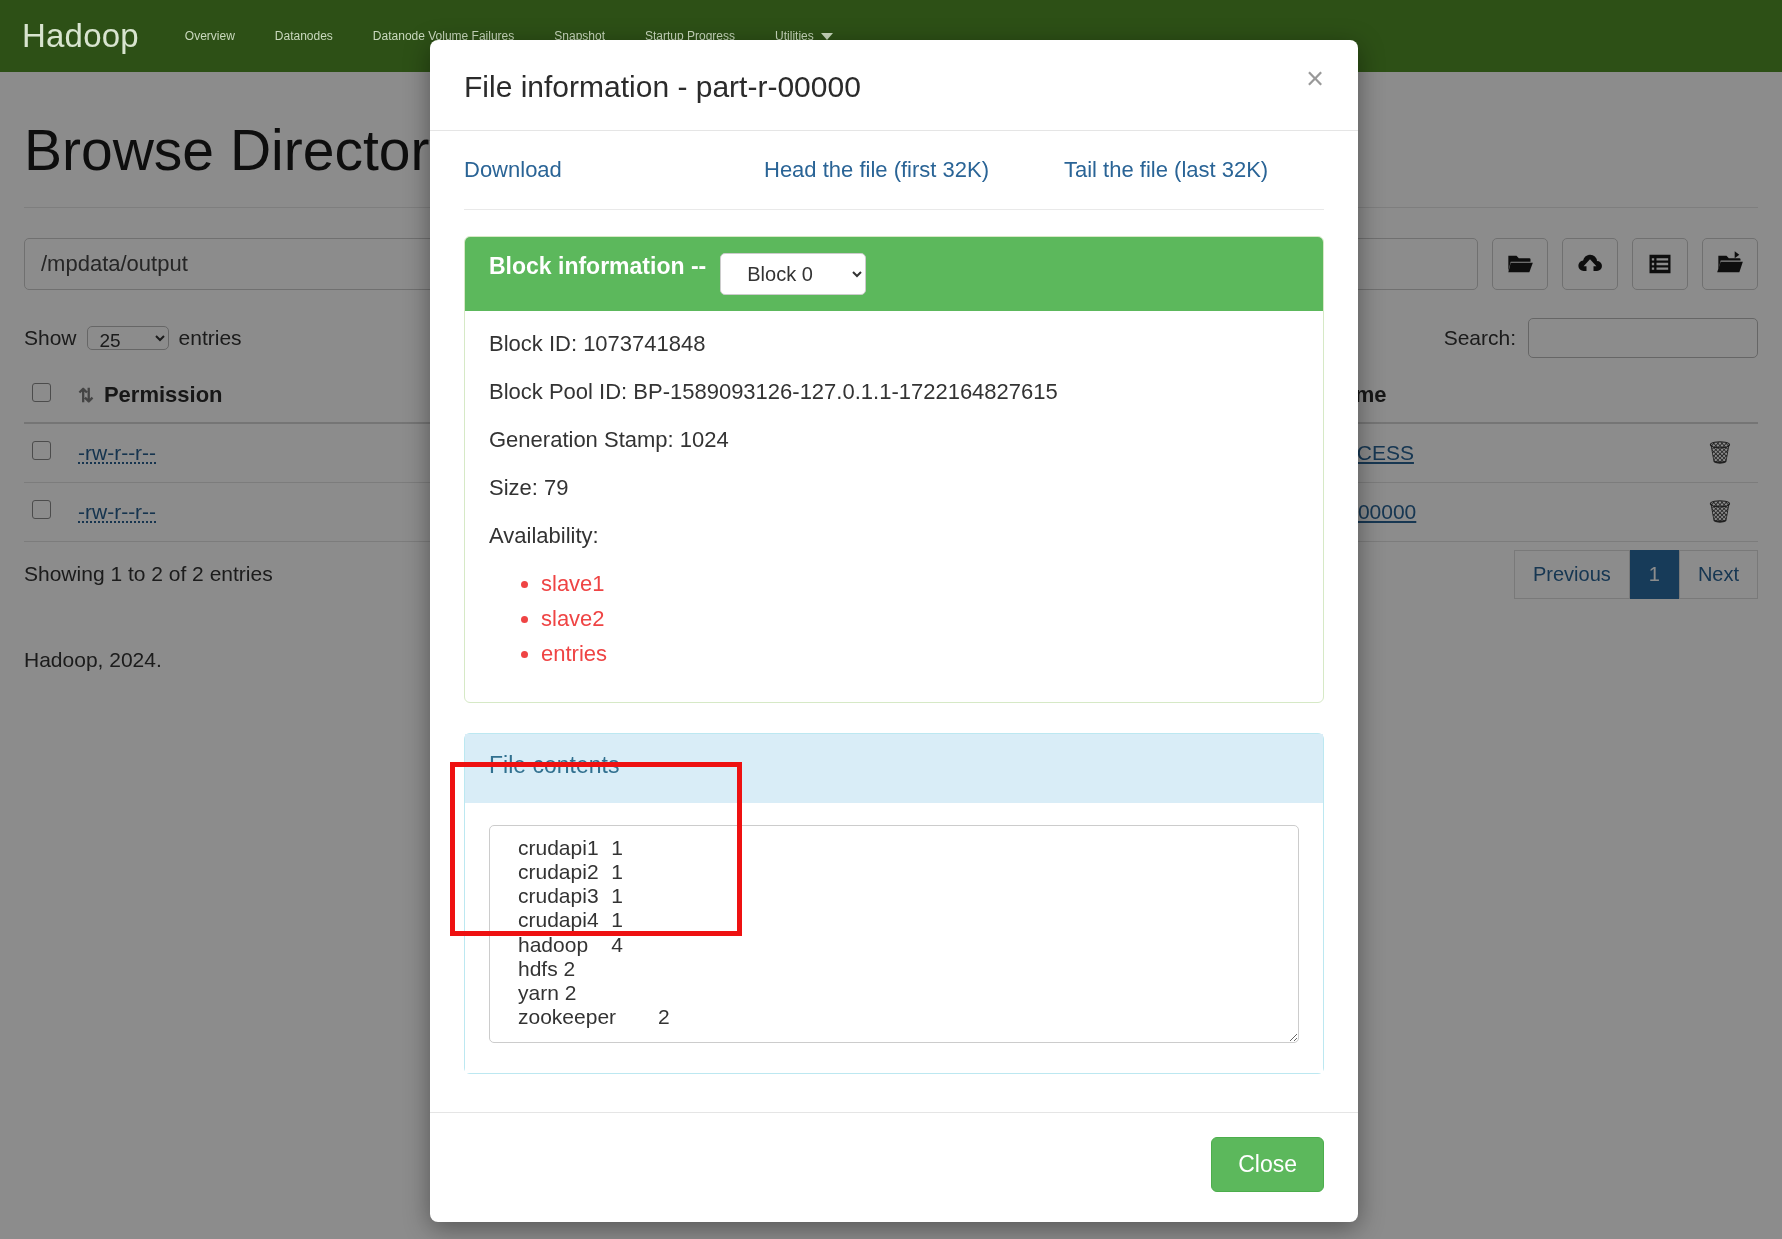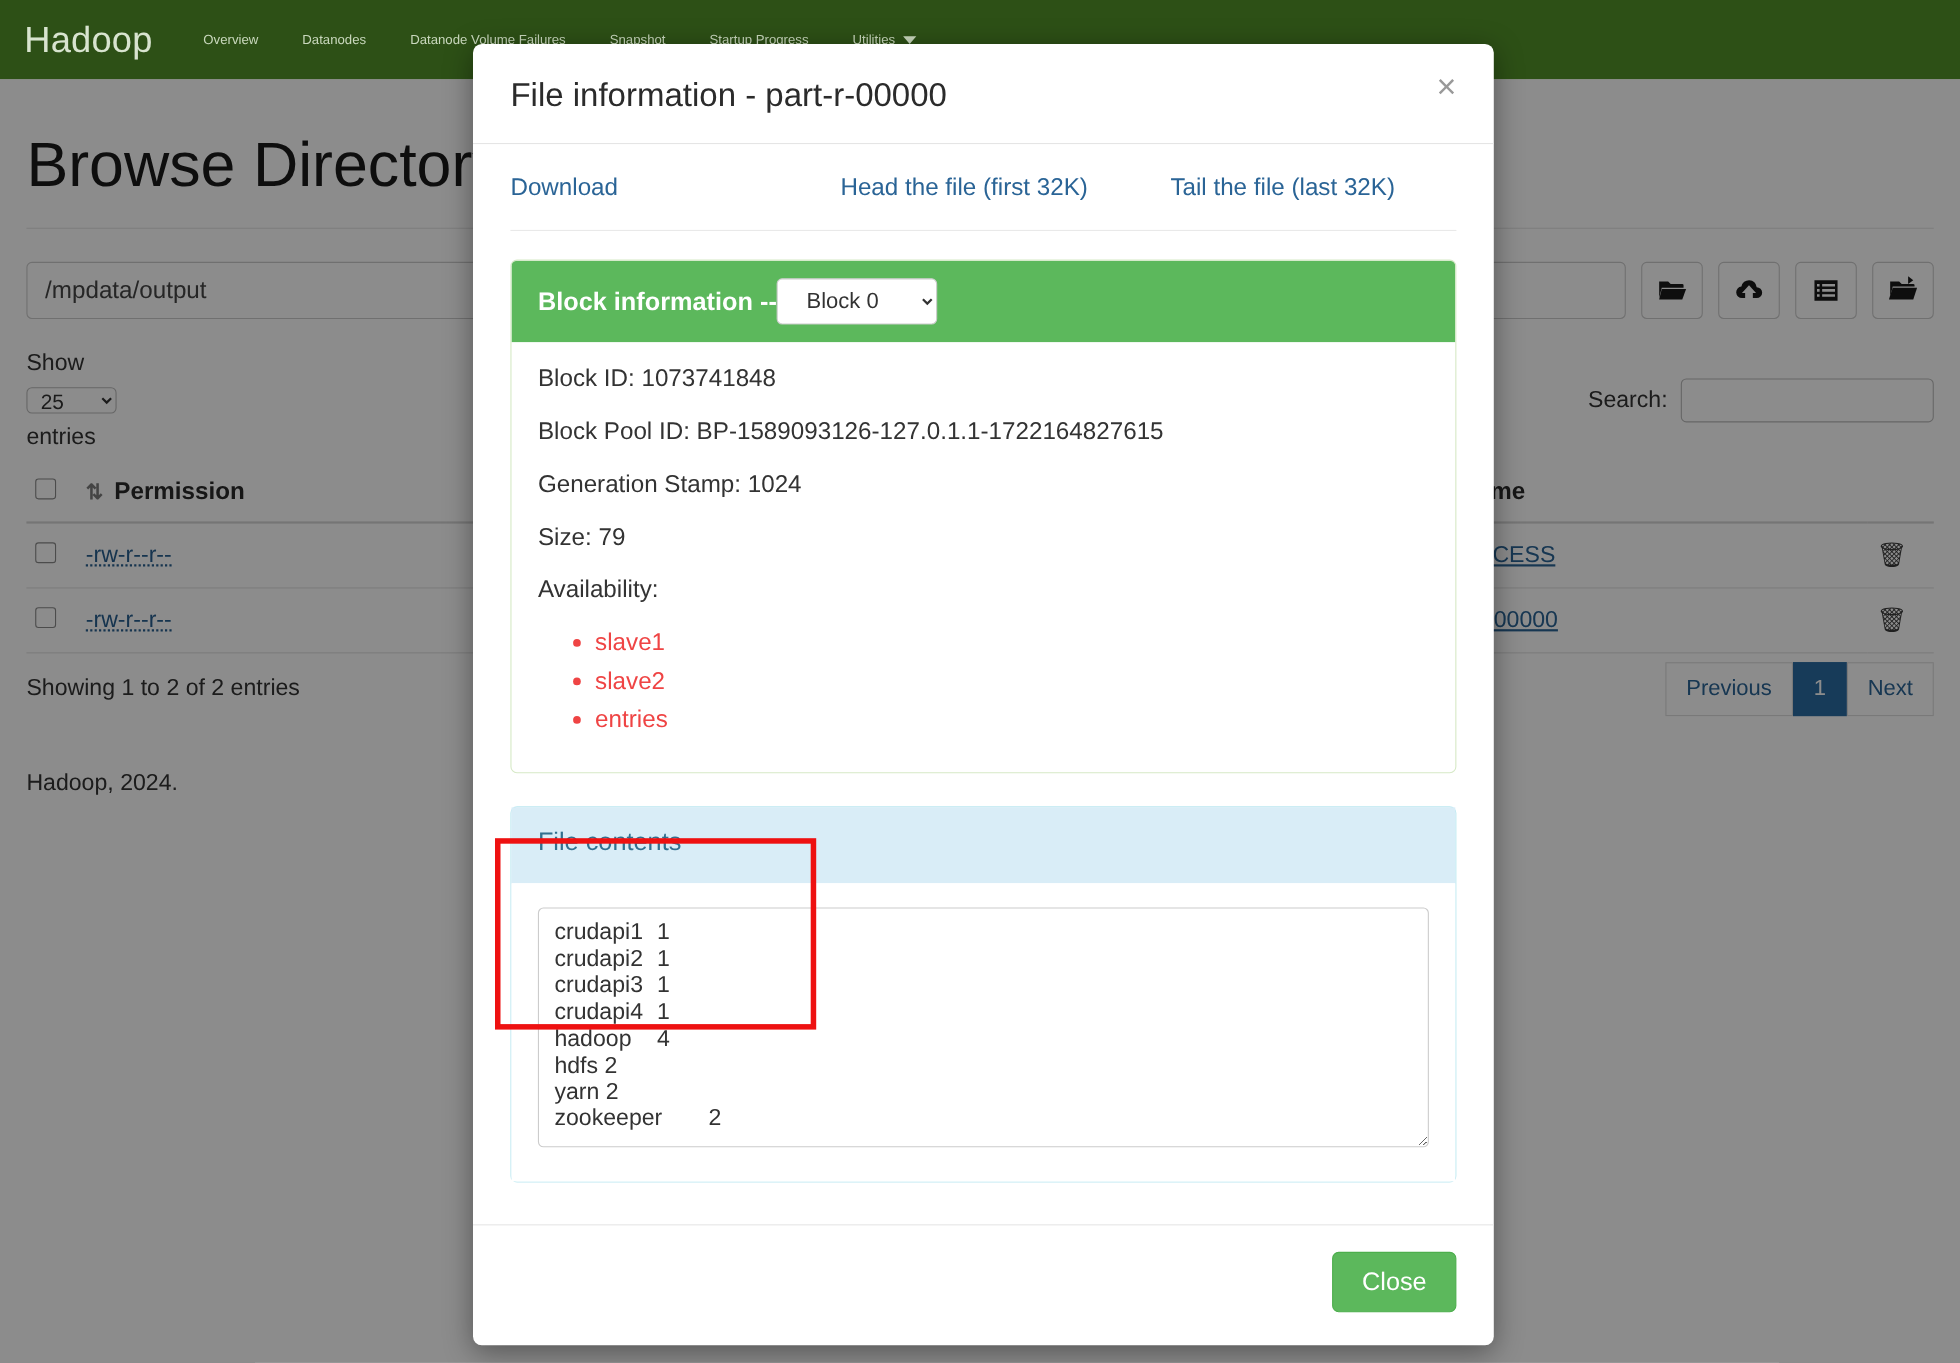--- a/index.html
+++ b/index.html
@@ -76,21 +76,21 @@
     border:1px solid #ccc; border-radius:5px; background:#fff;
     display:flex; align-items:center; justify-content:center;
     cursor:pointer;
   }
   .tool-btn svg { width: 28px; height: 28px; fill:#1b1b1b; }
 
   .table-controls {
     display:flex; align-items:center; justify-content:space-between;
     margin-top: 28px;
   }
-  .show-entries { font-size:21px; color:#333; display:flex; gap:10px;flex-direction:column; }
+  .show-entries { font-size:21px; color:#333; display:flex; align-items:center; gap:10px; }
   .len-select {
     height:24px; font-size:19px; padding: 2px 8px;
     border:1px solid #bbb; border-radius:5px; background:#fff;
     font-family:"Liberation Sans", sans-serif; color:#333;
     min-width: 82px;
   }
   .search-box { font-size:21px; color:#333; display:flex; align-items:center; gap:12px; }
   .search-input {
     height:40px; width:230px; border:1px solid #bbb; border-radius:5px;
     font-size:19px; padding:0 10px; font-family:"Liberation Sans", sans-serif;
@@ -160,21 +160,21 @@
   .act-dl { flex: 0 0 300px; }
   .act-head { flex: 0 0 300px; }
 
   .panel {
     border:1px solid #d6e9c6; border-radius:6px;
     margin-top: 26px; overflow:hidden;
   }
   .panel-head-green {
     background:#5cb85c; color:#fff;
     padding: 16px 24px; font-size:23px; font-weight:bold;
-    display:flex; align-items:center; gap: 0;
+    display:flex; align-items:flex-start; gap: 14px;
   }
   .blk-select {
     font-size: 20px; font-weight:normal; color:#333;
     background:#fff; border:1px solid #ccc; border-radius:5px;
     padding: 8px 22px; min-width: 146px;
     font-family:"Liberation Sans", sans-serif;
   }
   .panel-body { padding: 20px 24px 26px 24px; }
   .panel-body p { font-size:22px; color:#333; margin: 0 0 22px 0; }
   .panel-body ul { margin: 0; padding-left: 52px; }
@@ -184,21 +184,21 @@
   .panel-head-blue {
     background:#d9edf7; color:#31708f;
     padding: 18px 24px 24px 24px; font-size:23px;
   }
   .panel-info-body { padding: 22px 24px 26px 24px; background:#fff; }
   .file-area {
     width:100%; height: 218px;
     border:1px solid #ccc; border-radius:5px;
     font-family:"Liberation Sans", sans-serif;
     font-size: 21px; color:#333;
-    padding: 10px 14px;
+    padding: 10px 28px;
     resize: vertical;
     line-height: 1.15;
     white-space: pre;
     overflow-y: scroll;
     background:#fff;
   }
   .modal-footer {
     padding: 24px 34px 30px 34px;
     border-top: 1px solid #e5e5e5;
     text-align: right;

